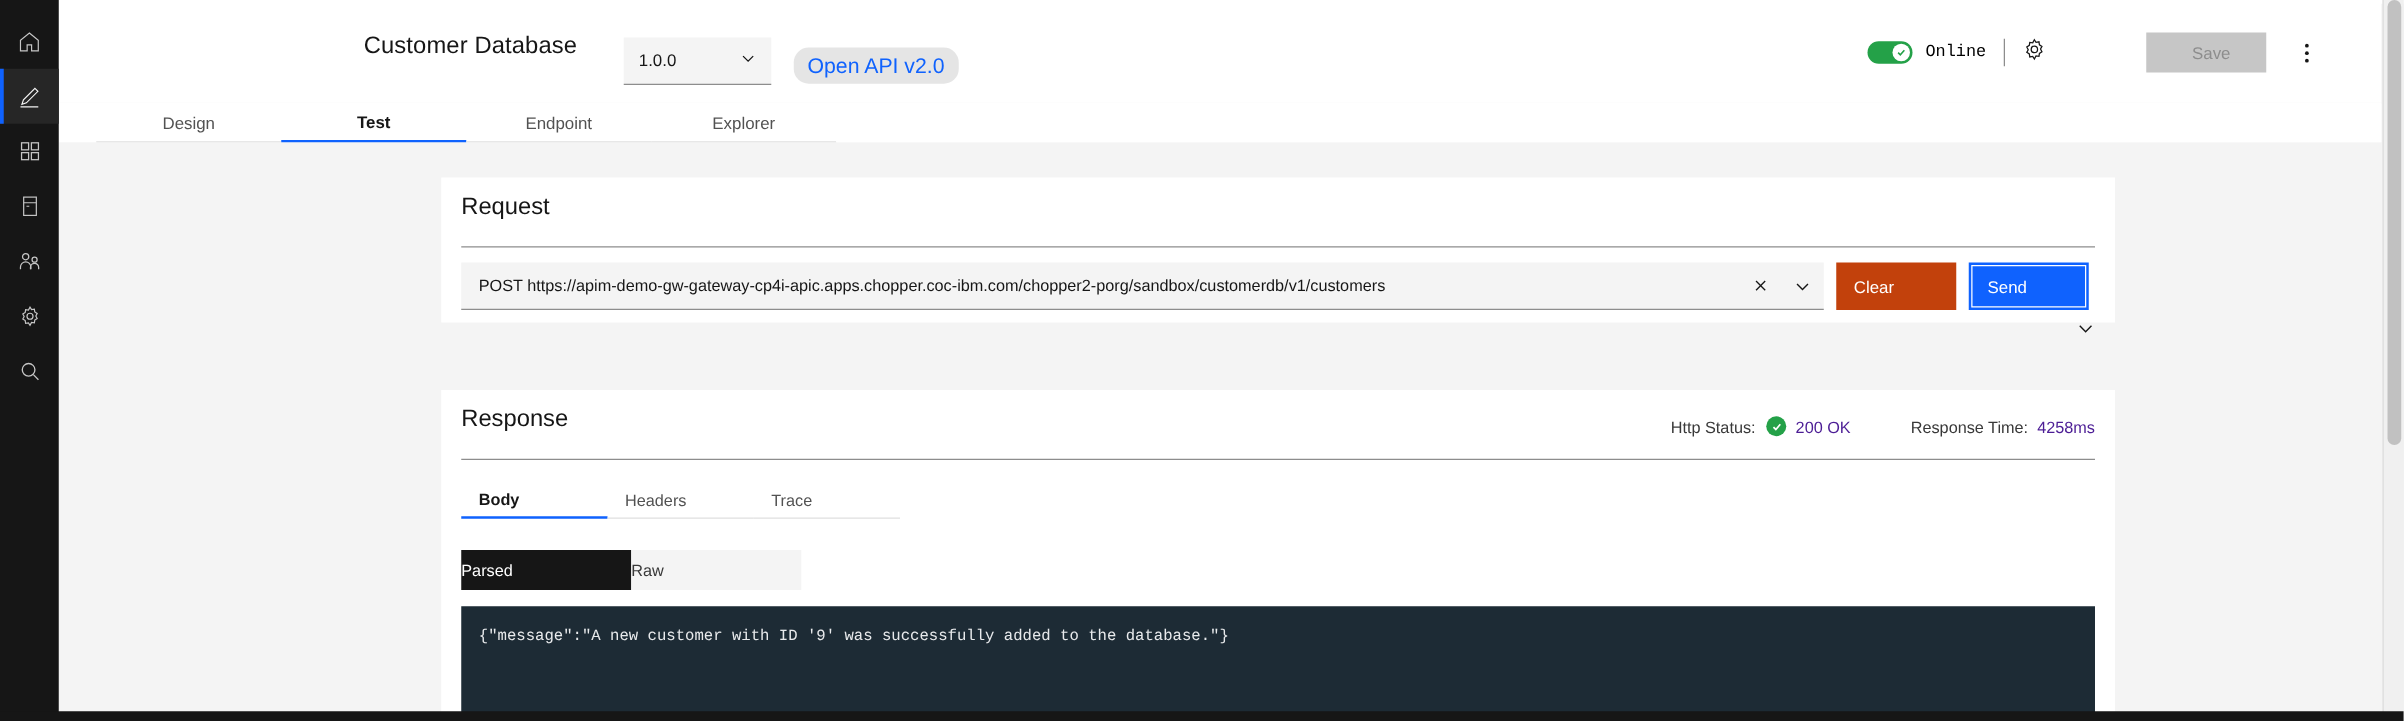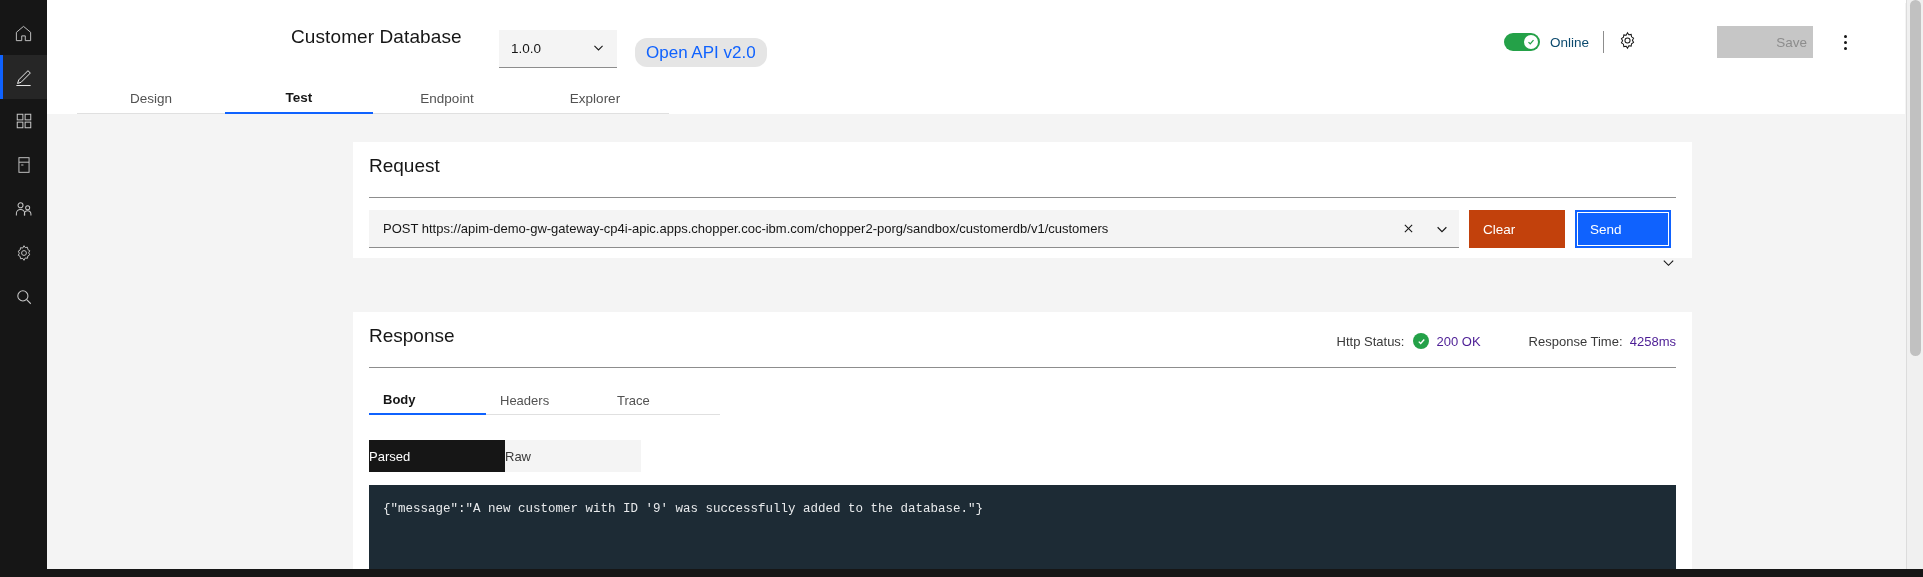--- a/index.html
+++ b/index.html
@@ -126,40 +126,41 @@
     width: 14px; height: 14px;
     border-radius: 50%;
     background: #ffffff;
     display: flex;
     align-items: center;
     justify-content: center;
   }
   .status-text {
     margin-left: 10px;
     font-size: 13.5px;
-    color: #0c4a6e;
+    color: #000000;
     white-space: nowrap;
+    font-family: Liberation Mono, monospace;
   }
   .divider-v {
     width: 1px;
     height: 22px;
     background: #8d8d8d;
     margin: 0 14px;
   }
   .gear-btn { cursor: pointer; display: flex; align-items: center; }
 
   .save-btn {
     position: absolute;
     right: 92px; top: 26px;
     width: 96px; height: 32px;
     background: #c6c6c6;
     color: #8d8d8d;
     border: none;
     font-size: 13.5px;
-    text-align: right;
+    text-align: center;
     padding-left: 14px;
     font-family: "Liberation Sans", sans-serif;
     cursor: not-allowed;
   }
   .overflow-btn {
     position: absolute;
     right: 48px; top: 30px;
     width: 24px; height: 24px;
     display: flex;
     flex-direction: column;

